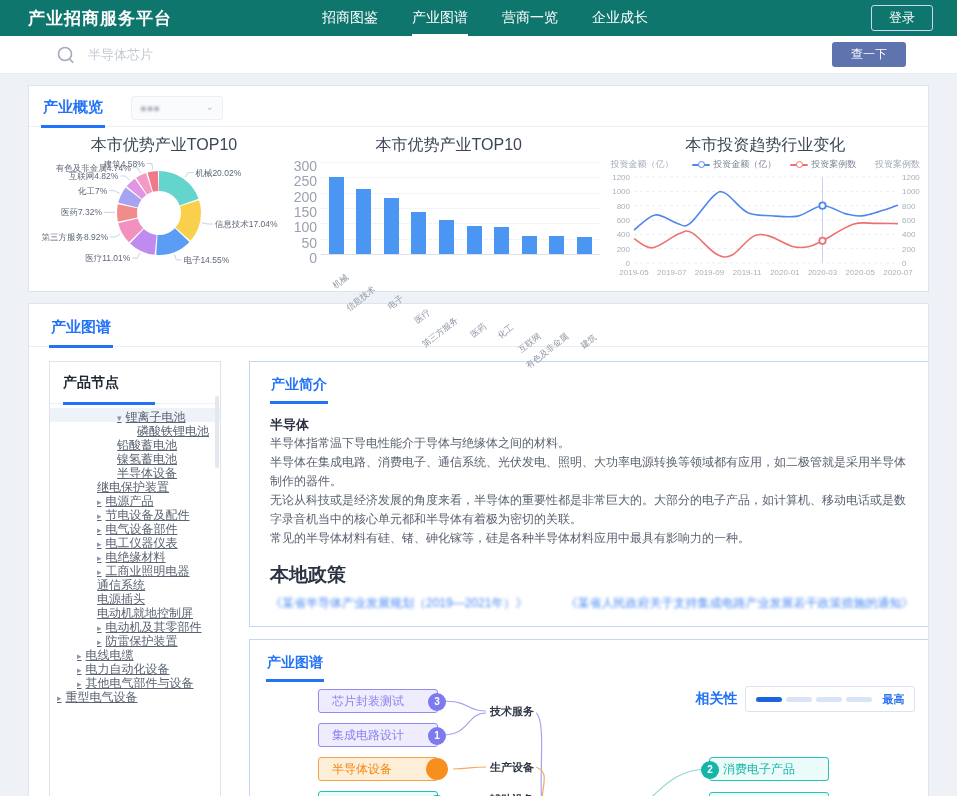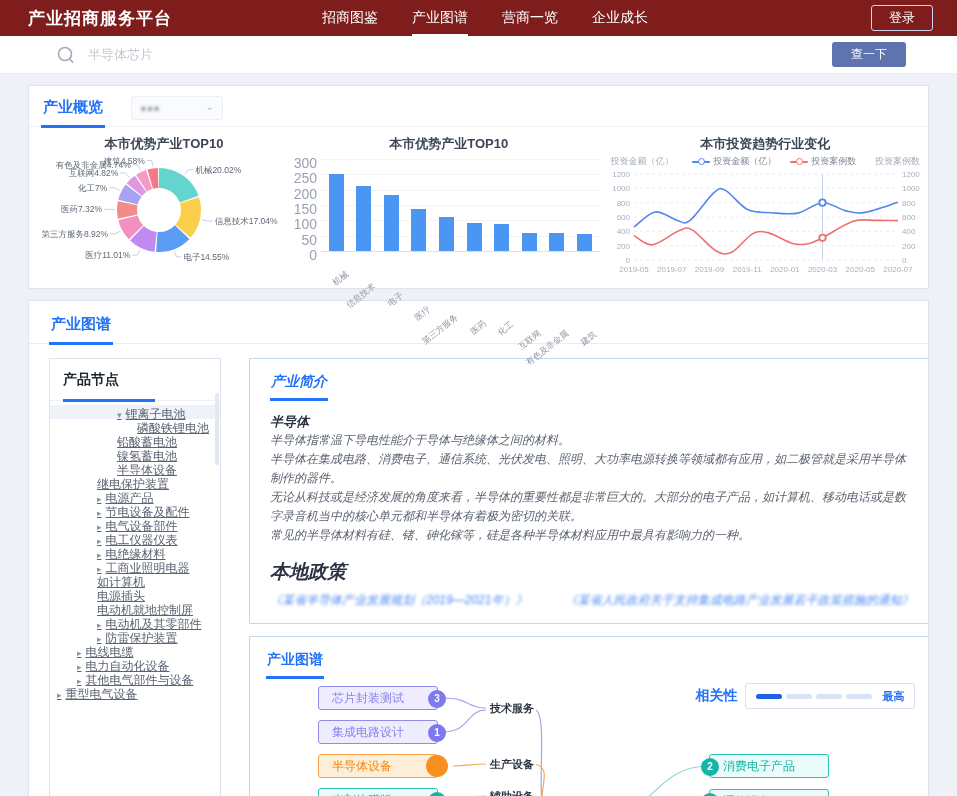--- a/index.html
+++ b/index.html
@@ -1,21 +1,21 @@
 <!DOCTYPE html>
 <html><head>
 <meta charset="utf-8">
 <style>
   * { margin:0; padding:0; box-sizing:border-box; }
   html,body { width:957px; height:796px; overflow:hidden; background:#eef1f6;
     font-family:"Liberation Sans","DejaVu Sans",sans-serif; color:#333; }
   svg text { font-family:inherit; }
 
   
-  .navbar { height:36px; background:#7f1d1d; display:flex; align-items:center; padding:0 24px 0 28px; }
+  .navbar { height:36px; background:#0f766e; display:flex; align-items:center; padding:0 24px 0 28px; }
   .nav-title { color:#fff; font-size:17px; font-weight:bold; letter-spacing:1px; }
   .nav-items { display:flex; gap:34px; margin-left:150px; }
   .nav-item { position:relative; color:#fff; font-size:14px; cursor:pointer; white-space:nowrap; }
   .nav-item.active::after { content:''; position:absolute; left:50%; transform:translateX(-50%);
     bottom:-10px; width:56px; height:3px; background:#fff; }
   .login-btn { margin-left:auto; background:transparent; color:#fff; border:1px solid #cdd5f0;
     border-radius:3px; font-size:13px; padding:3px 17px; cursor:pointer; }
 
   
   .search-row { height:38px; background:#fff; display:flex; align-items:center; padding:0 51px 0 56px; border-bottom:1px solid #e8ecf3; }
@@ -30,21 +30,21 @@
   .sec-title { display:inline-block; color:#2273f8; font-size:15px; font-weight:bold;
     padding:0 2px 8px; border-bottom:3px solid #2273f8; margin-bottom:-2px; }
   .city-select { margin-left:26px; margin-top:-2px; width:92px; height:24px; background:#fafbfd; border:1px solid #edeff3;
     border-radius:3px; display:flex; align-items:center; justify-content:space-between; padding:0 8px; cursor:pointer; }
   .city-select .val { font-size:11px; color:#9aa1ad; filter:blur(1.8px); }
   .caret { color:#b9c0cc; font-size:10px; margin-top:-4px; }
 
   
   .charts-row { display:flex; padding:5px 6px 4px 10px; }
   .chart { position:relative; }
-  .chart-title { text-align:center; font-size:13px; font-weight:bold; color:#3c4654; padding-top:3px; }
+  .chart-title { text-align:center; font-size:16px; font-weight:normal; color:#3c4654; padding-top:3px; }
   .chart.donut { width:252px; }
   .chart.bar { width:322px; }
   .chart.line { width:316px; }
 
   .bar-plot { position:relative; height:124px; margin:6px 8px 0 32px; }
   .bp-grid { position:absolute; left:0; right:0; height:0; border-top:1px dotted #e6eaf1; }
   .bp-grid.zero { border-top:1px solid #dadfe8; }
   .bp-ylab { position:absolute; left:-30px; width:26px; text-align:right; font-size:14px; color:#9aa2af; }
   .bp-cols { position:absolute; left:2px; right:2px; top:0; height:92px; display:flex; align-items:flex-end; justify-content:space-around; }
   .bp-col { position:relative; width:16px; }
@@ -67,21 +67,21 @@
   .tree-title { font-size:14px; font-weight:bold; color:#1e2633; padding:0 0 10px 13px; }
   .tree-title-bar { height:3px; background:#2273f8; width:92px; margin-left:13px; margin-bottom:-2px; position:relative; z-index:1; }
   .tree-divider { height:1px; background:#edf0f6; }
   .tree-list { padding-top:4px; }
   .tree-row { height:14px; line-height:19px; font-size:12px; color:#5a6472; white-space:nowrap; cursor:pointer;text-decoration:underline; }
   .tree-row.selected { background:#eef2f9; }
   .tree-arrow { color:#8a93a3; font-size:9px; margin-right:4px; }
   .tree-scrollthumb { position:absolute; right:1px; top:34px; width:4px; height:72px; background:#e3e7ee; border-radius:2px; }
 
   .right-col { flex:1; margin-left:28px; }
-  .info-box { border:1px solid #c3d6f4; background:#fff; padding:13px 20px 14px;font-style:italic; }
+  .info-box { border:1px solid #c3d6f4; background:#fff; padding:13px 20px 14px; }
   .inner-title { display:inline-block; color:#2273f8; font-size:14px; font-weight:bold; padding:0 1px 7px; border-bottom:3px solid #2273f8; }
   .intro-subject { font-size:13px; font-weight:bold; color:#2b3342; margin-top:12px; }
   .intro-line { font-size:12px; color:#5b6370; line-height:19px; }
   .policy-title { font-size:19px; font-weight:bold; color:#2b3342; margin-top:14px; }
   .policy-links { margin-top:7px; display:flex; gap:38px; }
   .policy-link { font-size:12px; color:#4a89f5; filter:blur(1.7px); cursor:pointer; white-space:nowrap; }
 
   .graph-box { border:1px solid #c3d6f4; background:#fff; margin-top:12px; height:302px; overflow:hidden; padding:13px 12px 0 16px; }
   .graph-canvas { position:relative; height:256px; margin-top:4px; }
   #edge-svg { position:absolute; left:0; top:0; }
@@ -300,21 +300,21 @@
           <div class="tree-row" style="padding-left: 67px;"><span>铅酸蓄电池</span></div>
           <div class="tree-row" style="padding-left: 67px;"><span>镍氢蓄电池</span></div>
           <div class="tree-row" style="padding-left: 67px;"><span>半导体设备</span></div>
           <div class="tree-row" style="padding-left: 47px;"><span>继电保护装置</span></div>
           <div class="tree-row" style="padding-left: 47px;"><span class="tree-arrow">▸</span><span>电源产品</span></div>
           <div class="tree-row" style="padding-left: 47px;"><span class="tree-arrow">▸</span><span>节电设备及配件</span></div>
           <div class="tree-row" style="padding-left: 47px;"><span class="tree-arrow">▸</span><span>电气设备部件</span></div>
           <div class="tree-row" style="padding-left: 47px;"><span class="tree-arrow">▸</span><span>电工仪器仪表</span></div>
           <div class="tree-row" style="padding-left: 47px;"><span class="tree-arrow">▸</span><span>电绝缘材料</span></div>
           <div class="tree-row" style="padding-left: 47px;"><span class="tree-arrow">▸</span><span>工商业照明电器</span></div>
-          <div class="tree-row" style="padding-left: 47px;"><span>如计算机</span></div>
+          <div class="tree-row" style="padding-left: 47px;"><span>通信系统</span></div>
           <div class="tree-row" style="padding-left: 47px;"><span>电源插头</span></div>
           <div class="tree-row" style="padding-left: 47px;"><span>电动机就地控制屏</span></div>
           <div class="tree-row" style="padding-left: 47px;"><span class="tree-arrow">▸</span><span>电动机及其零部件</span></div>
           <div class="tree-row" style="padding-left: 47px;"><span class="tree-arrow">▸</span><span>防雷保护装置</span></div>
           <div class="tree-row" style="padding-left: 27px;"><span class="tree-arrow">▸</span><span>电线电缆</span></div>
           <div class="tree-row" style="padding-left: 27px;"><span class="tree-arrow">▸</span><span>电力自动化设备</span></div>
           <div class="tree-row" style="padding-left: 27px;"><span class="tree-arrow">▸</span><span>其他电气部件与设备</span></div>
           <div class="tree-row" style="padding-left: 7px;"><span class="tree-arrow">▸</span><span>重型电气设备</span></div>
         </div>
       <div class="tree-scrollthumb"></div>

